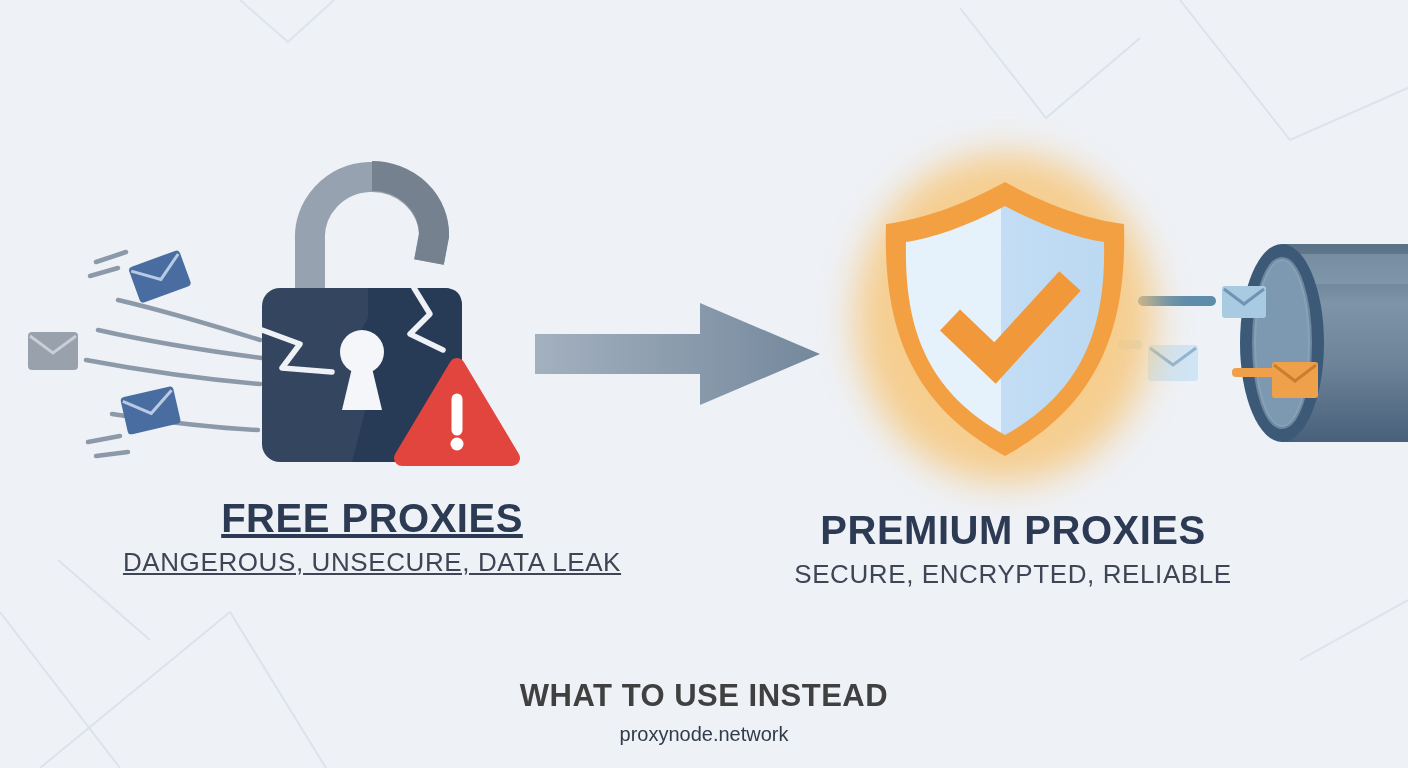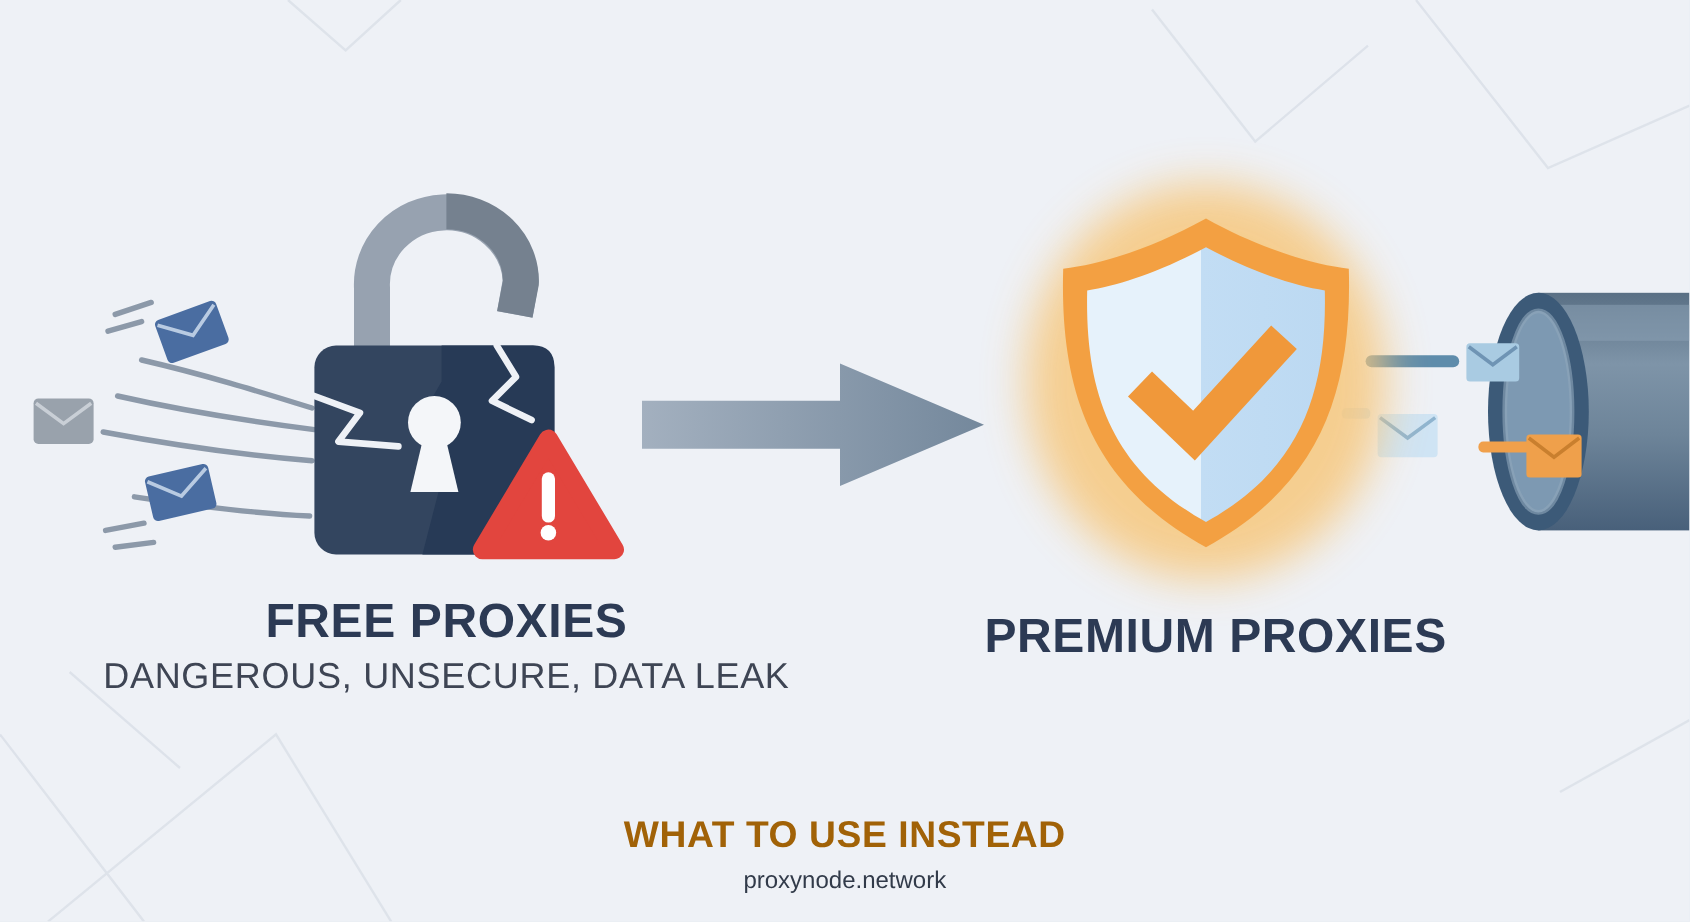--- a/index.html
+++ b/index.html
@@ -12,35 +12,35 @@
   }
   .stage svg.art{position:absolute;left:0;top:0;}
   .txt{position:absolute;transform:translateX(-50%);white-space:nowrap;text-align:center;}
   .panel-title{
     top:496px;
     font-size:40px;font-weight:700;letter-spacing:.5px;
     color:#2c3a54;
   }
   .panel-sub{
     top:547px;
-    font-size:30px;font-weight:400;letter-spacing:.6px;
+    font-size:26px;font-weight:400;letter-spacing:.6px;
     color:#3e4554;
   }
   .footer-heading{
     top:678px;left:704px;
     font-size:31px;font-weight:700;letter-spacing:.5px;
-    color:#a16207;
+    color:#404040;
   }
   .footer-site{
     top:723px;left:704px;
     font-size:20px;font-weight:400;
     color:#323b4a;
     text-align:right;
   }
-  .t-left{left:372px;}
+  .t-left{left:372px;text-decoration:underline;}
   .t-right{left:1013px;margin-top:12px;}
 </style>
 </head>
 <body>
 
 <div class="stage">
 
   <svg class="art" width="1408" height="768" viewBox="0 0 1408 768">
     <defs>
       <linearGradient id="arrowGrad" x1="0" y1="0" x2="1" y2="0">
@@ -169,17 +169,18 @@
       <path d="M 1005 182 C 1050 207 1092 220 1124 224 C 1127 330 1098 405 1005 456 C 912 405 883 330 886 224 C 918 220 960 207 1005 182 Z" fill="#f3a042"></path>
       <path d="M 1005 206 C 1044 227 1078 238 1104 242 C 1106 330 1082 392 1005 435 C 928 392 904 330 906 242 C 932 238 966 227 1005 206 Z" fill="url(#shieldInner)"></path>
       <path d="M 950 320 L 995 363 L 1070 281" stroke="#f0983a" stroke-width="29" fill="none" stroke-linecap="butt" stroke-linejoin="miter"></path>
     </g>
   </svg>
 
   <div class="txt panel-title t-left">FREE PROXIES</div>
   <div class="txt panel-sub   t-left">DANGEROUS, UNSECURE, DATA LEAK</div>
 
   <div class="txt panel-title t-right">PREMIUM PROXIES</div>
+  <div class="txt panel-sub   t-right">SECURE, ENCRYPTED, RELIABLE</div>
 
   <div class="txt footer-heading">WHAT TO USE INSTEAD</div>
   <div class="txt footer-site">proxynode.network</div>
 
 </div>
 
 </body></html>

